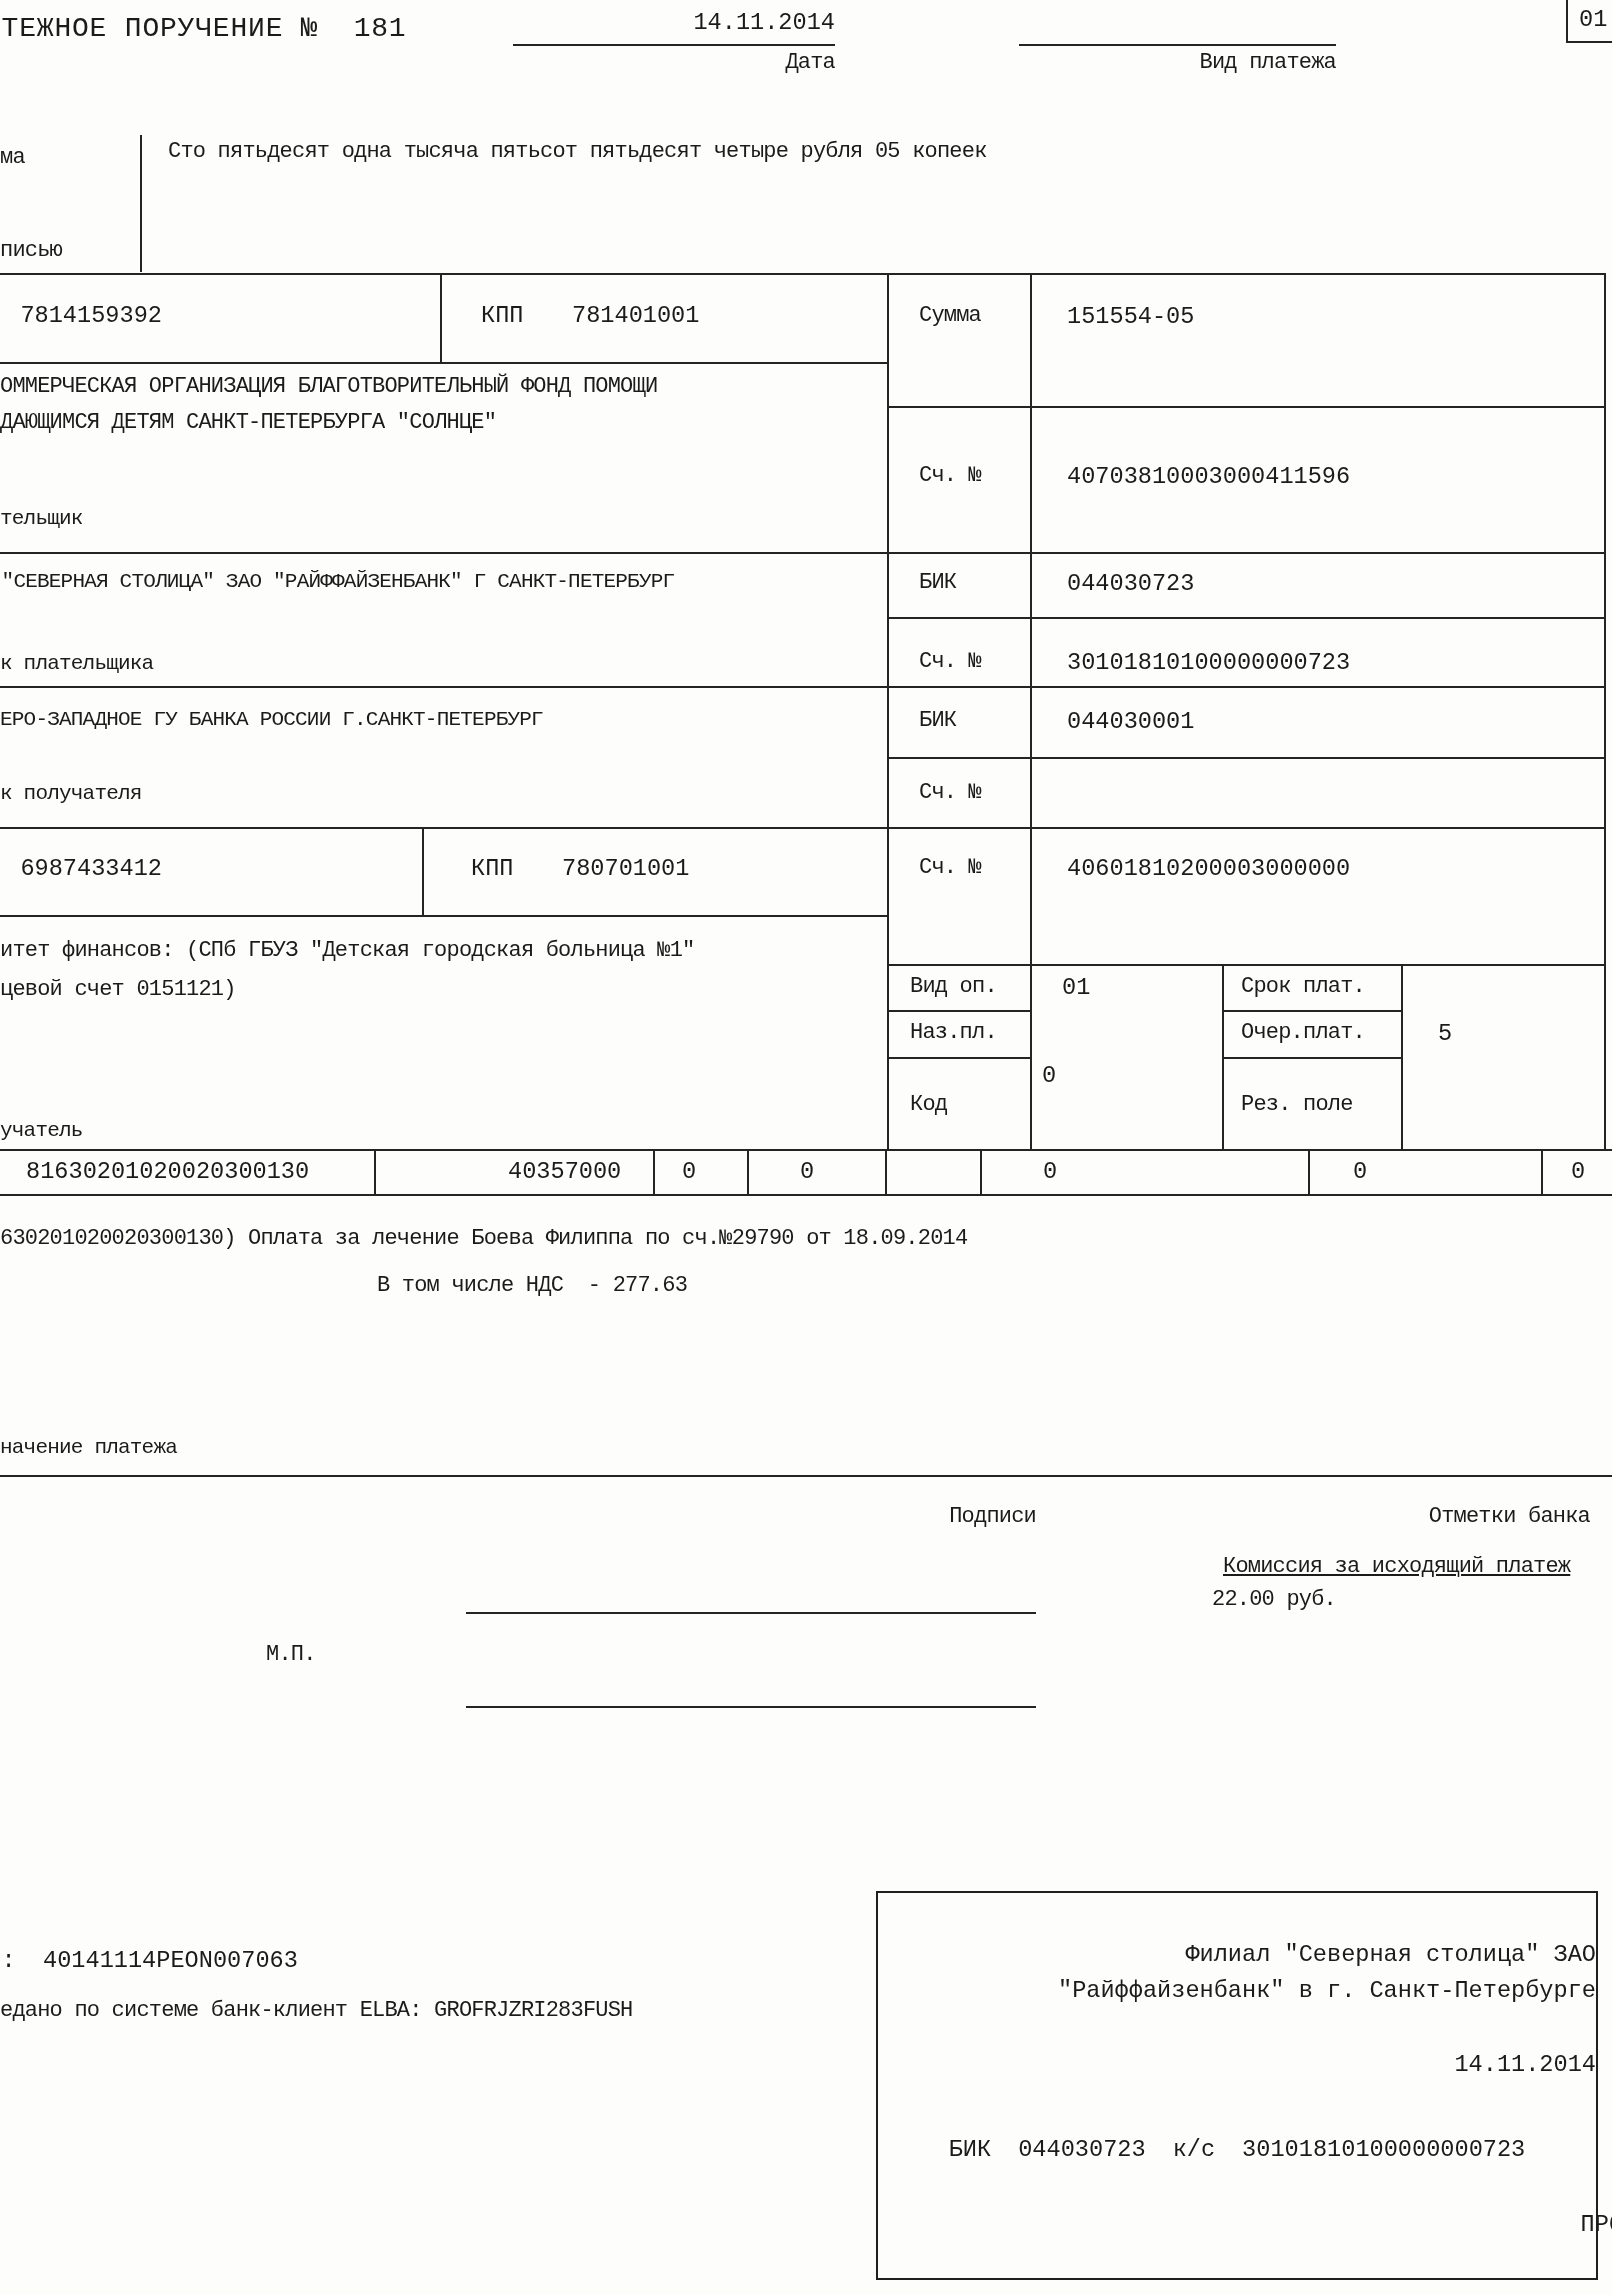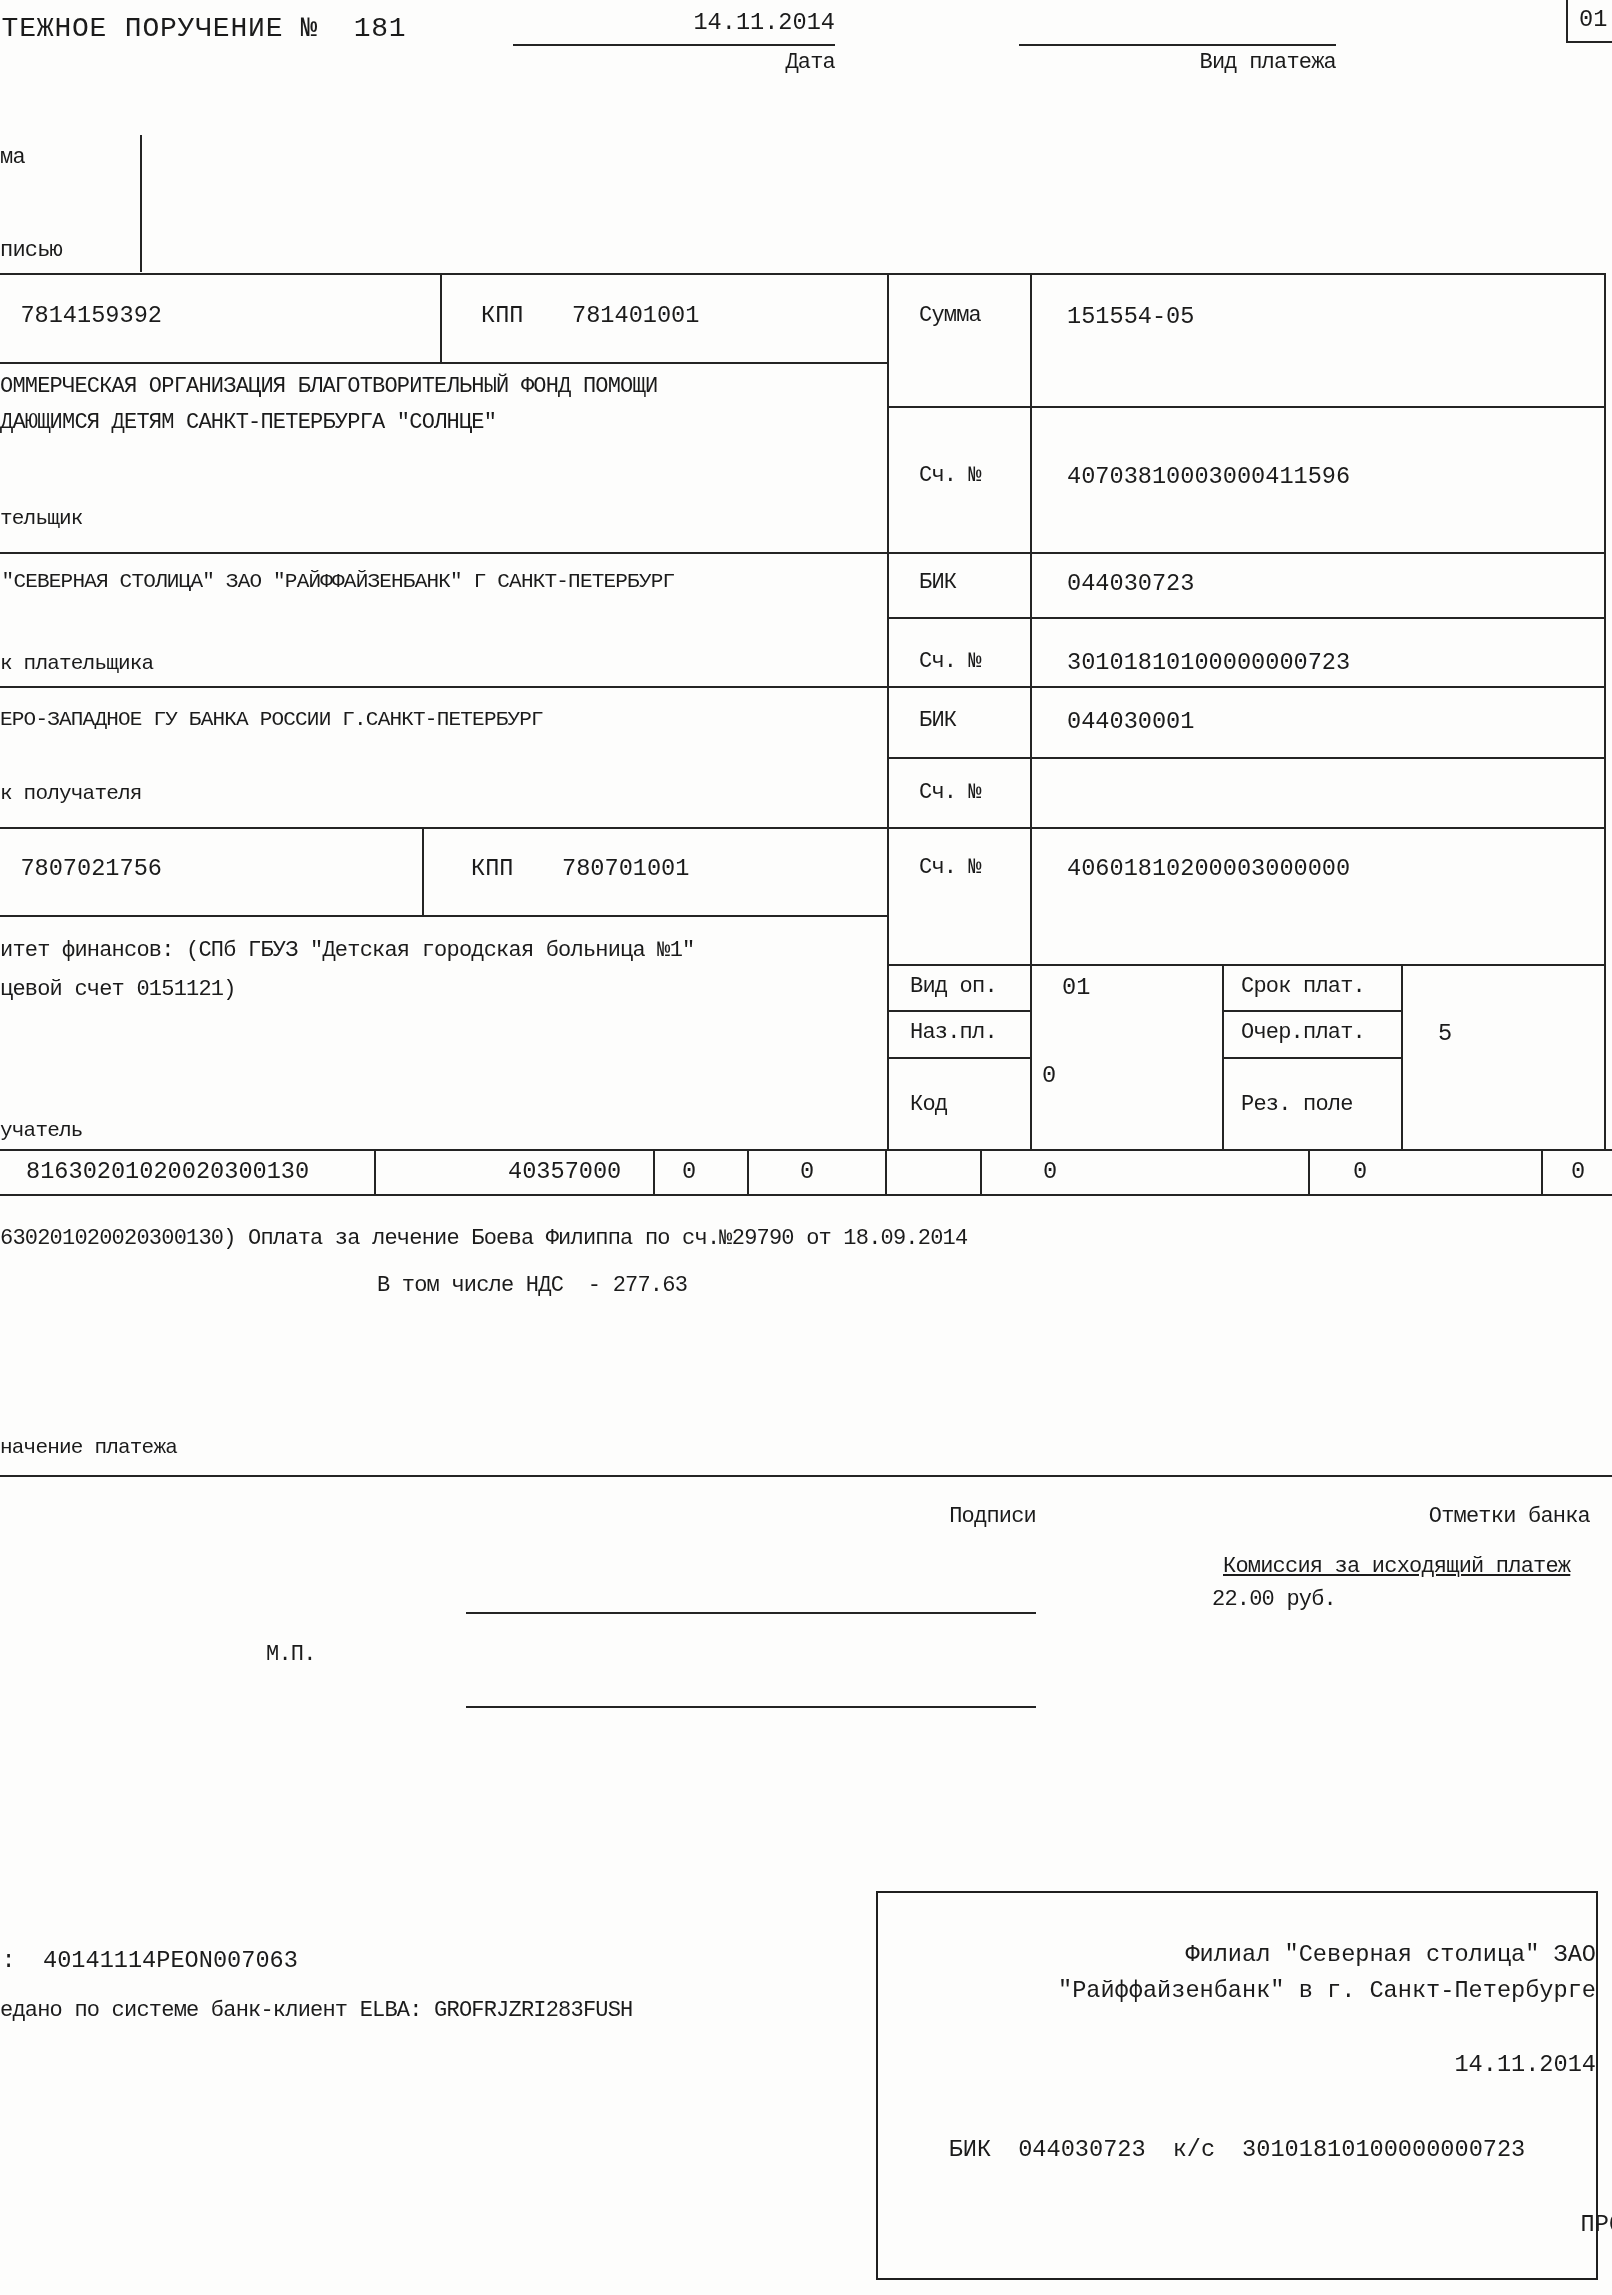--- a/index.html
+++ b/index.html
@@ -32,20 +32,21 @@
   <div class="h" style="left:1019px; top:44px; width:317px;"></div>
   <div class="t ctr" style="left:1019px; top:50px; width:317px;">Вид платежа</div>
 
   <div class="v" style="left:1566px; top:0; height:42px;"></div>
   <div class="h" style="left:1566px; top:41px; width:46px;"></div>
   <div class="t t30" style="left:1579px; top:6.3px;">01</div>
 
   <div class="t" style="left:0; top:145px;">ма</div>
   <div class="t" style="left:0; top:238px;">писью</div>
   <div class="v" style="left:140px; top:135px; height:137px;"></div>
+  <div class="t" style="left:168px; top:139px;">Сто пятьдесят одна тысяча пятьсот пятьдесят четыре рубля 05 копеек</div>
 
   <div class="h" style="left:0; top:273px; width:1606px;"></div>
   <div class="h" style="left:0; top:362px; width:887px;"></div>
   <div class="h" style="left:887px; top:406px; width:719px;"></div>
   <div class="h" style="left:0; top:552px; width:1606px;"></div>
   <div class="h" style="left:887px; top:617px; width:719px;"></div>
   <div class="h" style="left:0; top:686px; width:1606px;"></div>
   <div class="h" style="left:887px; top:757px; width:719px;"></div>
   <div class="h" style="left:0; top:827px; width:1606px;"></div>
   <div class="h" style="left:0; top:915px; width:887px;"></div>
@@ -83,21 +84,21 @@
   <div class="t t27" style="left:0; top:652px;">к плательщика</div>
   <div class="t" style="left:919px; top:649px;">Сч. №</div>
   <div class="t t30" style="left:1067px; top:649px;">30101810100000000723</div>
 
   <div class="t t27" style="left:0; top:708px;">ЕРО-ЗАПАДНОЕ ГУ БАНКА РОССИИ Г.САНКТ-ПЕТЕРБУРГ</div>
   <div class="t" style="left:919px; top:708px;">БИК</div>
   <div class="t t30" style="left:1067px; top:708px;">044030001</div>
   <div class="t t27" style="left:0; top:782px;">к получателя</div>
   <div class="t" style="left:919px; top:780px;">Сч. №</div>
 
-  <div class="t t30" style="left:20.4px; top:855px;">7807021756</div>
+  <div class="t t30" style="left:20.4px; top:855px;">6987433412</div>
   <div class="t t30" style="left:471px; top:855px;">КПП</div>
   <div class="t t30" style="left:562px; top:855px;">780701001</div>
   <div class="t" style="left:919px; top:855px;">Сч. №</div>
   <div class="t t30" style="left:1067px; top:855px;">40601810200003000000</div>
   <div class="t" style="left:0; top:938px;">итет финансов: (СПб ГБУЗ "Детская городская больница №1"</div>
   <div class="t" style="left:0; top:977px;">цевой счет 0151121)</div>
   <div class="t t27" style="left:0; top:1119px;">учатель</div>
 
   <div class="t" style="left:910px; top:974px;">Вид оп.</div>
   <div class="t t30" style="left:1062px; top:974px;">01</div>

